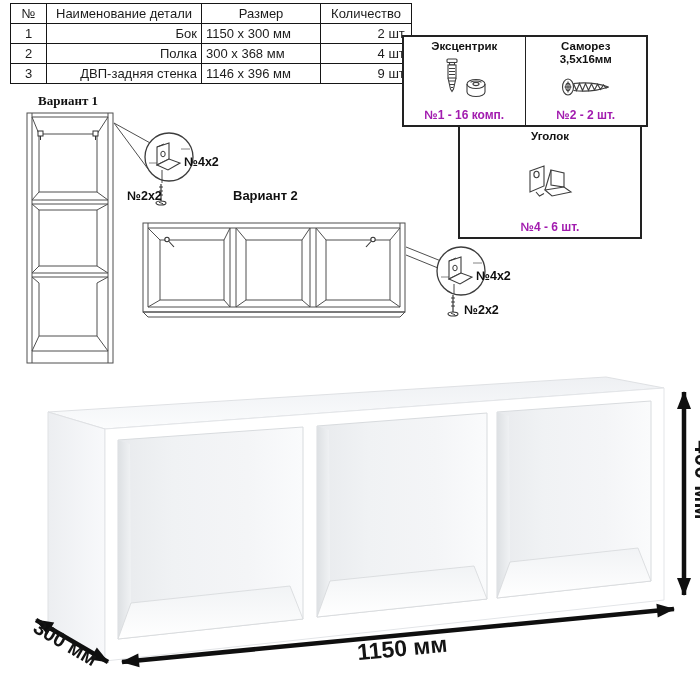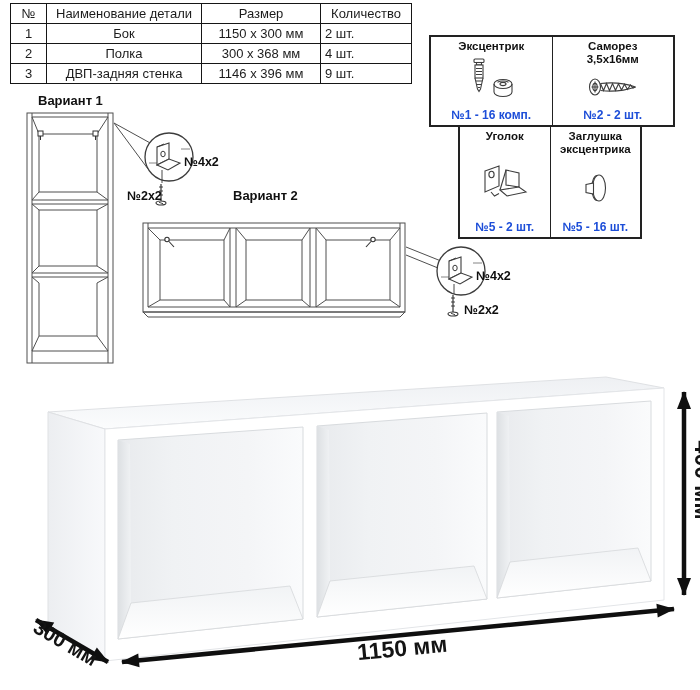--- a/index.html
+++ b/index.html
@@ -5,40 +5,40 @@
   html,body{margin:0;padding:0;background:#fff;}
   .sheet{position:relative;width:700px;height:690px;background:#ffffff;overflow:hidden;
          font-family:"Liberation Sans",sans-serif;color:#1a1a1a;}
 
   
   table.parts{position:absolute;left:10px;top:3px;border-collapse:collapse;table-layout:fixed;
               font-size:13px;color:#1c1c1c;}
   table.parts td,table.parts th{border:1.5px solid #161616;height:19px;padding:0 4px;
               font-weight:normal;white-space:nowrap;overflow:hidden;}
   .col-num{width:27px;text-align:center;}
-  .col-name{width:146px;text-align:center;}
-  .col-size{width:110px;text-align:center;}
-  .col-qty{width:82px;text-align:left;}
+  .col-name{width:146px;text-align:right;}
+  .col-size{width:110px;}
+  .col-qty{width:82px;text-align:right;}
   table.parts th{text-align:center;}
 
   
   .hwbox{position:absolute;display:flex;border:2px solid #222;box-sizing:border-box;background:#fff;}
-  .hwbox-top{left:429px;top:35px;width:246px;height:92px;}
+  .hwbox-top{left:402px;top:35px;width:246px;height:92px;}
   .hwbox-bottom{left:458px;top:125px;width:184px;height:114px;}
   .hwcell{flex:1;display:flex;flex-direction:column;align-items:center;justify-content:space-between;
           padding:3px 2px 3px 2px;box-sizing:border-box;}
   .hwcell + .hwcell{border-left:1.5px solid #222;}
   .hwtitle{font-size:11.5px;font-weight:bold;line-height:1.12;text-align:center;color:#111;}
   .hwtitle div{white-space:nowrap;}
-  .hwlabel{font-size:12px;font-weight:bold;text-align:center;color:#1d4ed8;white-space:nowrap;}
+  .hwlabel{font-size:12px;font-weight:bold;text-align:center;color:#a21caf;white-space:nowrap;}
   .hwicon{flex:1;display:flex;align-items:center;justify-content:center;}
 
   
   .v-title{position:absolute;font-size:13px;font-weight:bold;color:#111;white-space:nowrap;}
-  .v1{left:38px;top:93px;}
+  .v1{left:38px;top:93px;font-family:Liberation Serif, serif;}
   .v2{left:233px;top:188px;}
 
   svg{position:absolute;left:0;top:0;}
   .lineart{stroke:#4f4f4f;stroke-width:1;fill:none;}
   .callout-label{font-size:12.5px;font-weight:bold;fill:#0f0f0f;}
   .dim-label{font-weight:bold;fill:#141414;}
 </style>
 </head>
 <body>
 
@@ -129,37 +129,21 @@
           <g stroke="#3d3d3d" stroke-width="1.1" fill="#fff">
             <polygon points="7,10 21,5 21,25 7,31"></polygon>
             <ellipse cx="13.5" cy="13.5" rx="2.6" ry="3.2"></ellipse>
             <path d="M13,31 l3.5,4 l4.5,-2.5" fill="none"></path>
             <polygon points="28,9 41,12 41,26 28,24"></polygon>
             <polygon points="22,29 41,26 48,31 29,35"></polygon>
             <path d="M28,9 L22,29" fill="none"></path>
           </g>
         </svg>
       </div>
-      <div class="hwlabel">№5 - 2 шт.</div>
-    </div>
-    <div class="hwcell">
-      <div class="hwtitle">
-          <div>Заглушка</div>
-          <div>эксцентрика</div>
-        </div>
-      <div class="hwicon">
-        <svg width="34" height="36" viewBox="0 0 34 36" style="position:static">
-          <g stroke="#3d3d3d" stroke-width="1.1" fill="#fff">
-            <ellipse cx="21" cy="18" rx="6.5" ry="13"></ellipse>
-            <path d="M19,5.5 A5,12 0 0 0 19,30.5" fill="none"></path>
-            <polygon points="8,14.5 15.5,13 15.5,24 8,22.5"></polygon>
-          </g>
-        </svg>
-      </div>
-      <div class="hwlabel">№5 - 16 шт.</div>
+      <div class="hwlabel">№4 - 6 шт.</div>
     </div>
   </div>
 
   <div class="v-title v1">Вариант 1</div>
   <div class="v-title v2">Вариант 2</div>
 
   <svg width="560" height="295" viewBox="0 85 560 295" style="left:0;top:85px">
     <defs>
       <g id="bkt">
         <polygon points="-12,-10 0,-14 0,2 -12,8" fill="#fff" stroke="#3c3c3c" stroke-width="1.1"></polygon>

